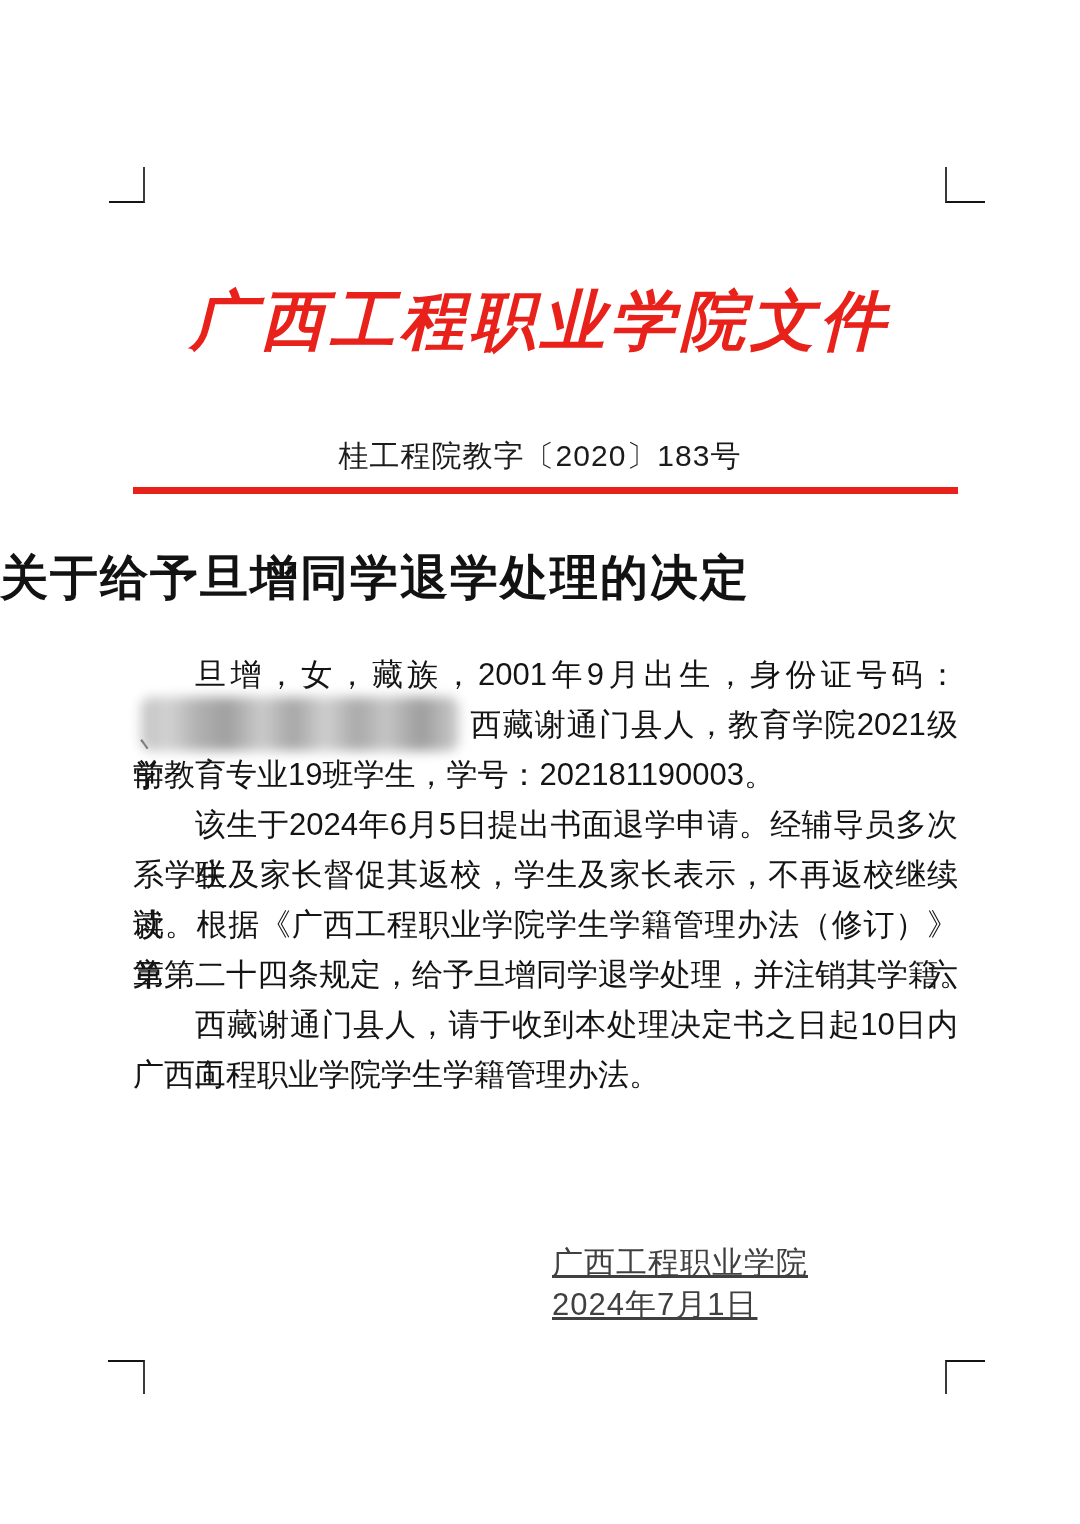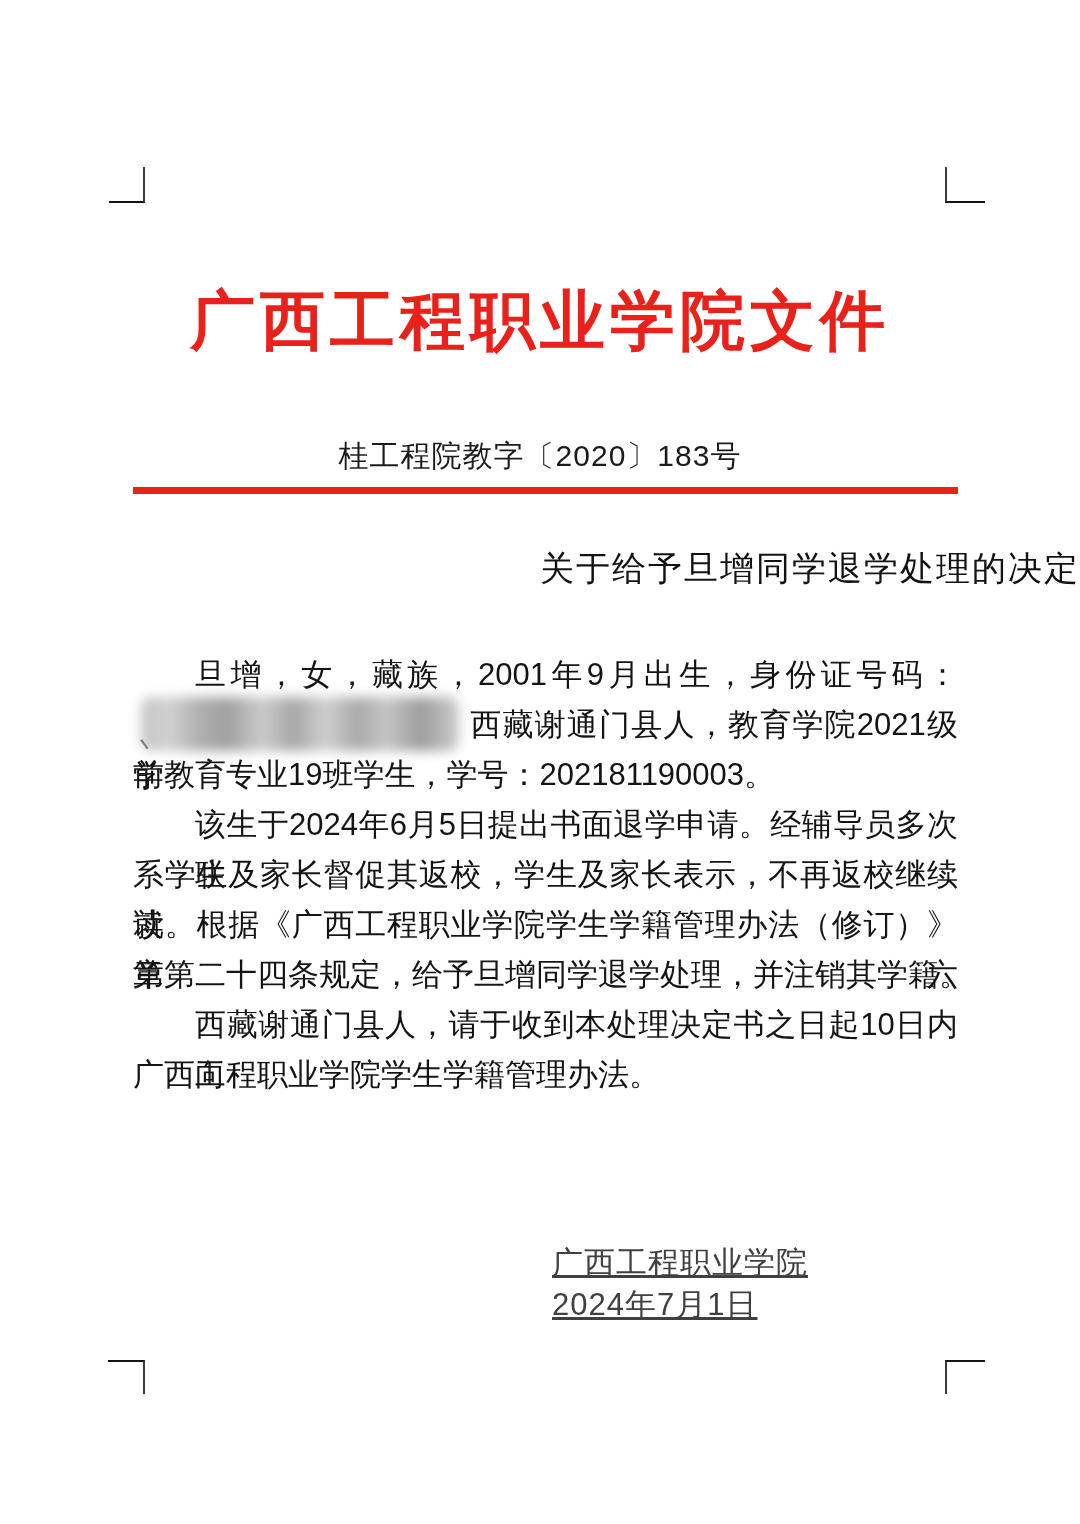--- a/index.html
+++ b/index.html
@@ -35,20 +35,21 @@
     position: absolute;
     left: 0; top: 281px;
     width: 100%;
     text-align: center;
     color: var(--accent-red);
     font-size: 65px;
     font-weight: bold;
     letter-spacing: 5px;
     line-height: 80px;
     white-space: nowrap;
+    font-style: italic;
   }
   .doc-number {
     position: absolute;
     left: 0; top: 436px;
     width: 100%;
     text-align: center;
     font-size: 30px;
     letter-spacing: 1px;
     color: #1b1b1b;
     white-space: nowrap;
@@ -56,23 +57,23 @@
   .red-rule {
     position: absolute;
     left: 133px; top: 487px;
     width: 825px; height: 7px;
     background: var(--accent-red);
   }
   .doc-title {
     position: absolute;
     left: 0; top: 546px;
     width: 100%;
-    text-align: right;
-    font-size: 34px;
-    font-weight: normal;
+    text-align: left;
+    font-size: 48px;
+    font-weight: bold;
     letter-spacing: 2px;
     color: #121212;
     white-space: nowrap;
   }
 
   .body-block {
     position: absolute;
     left: 133px; top: 650px;
     width: 825px;
     font-size: 31px;

